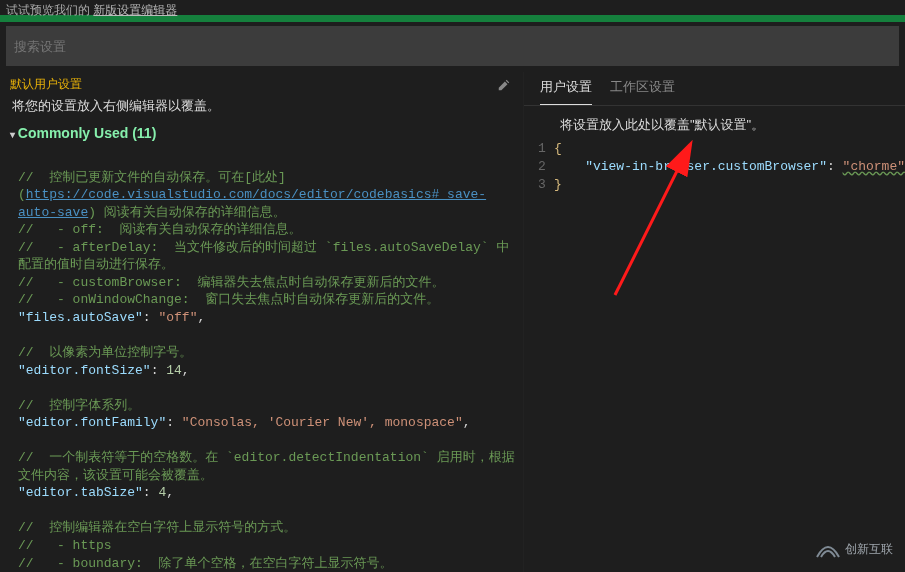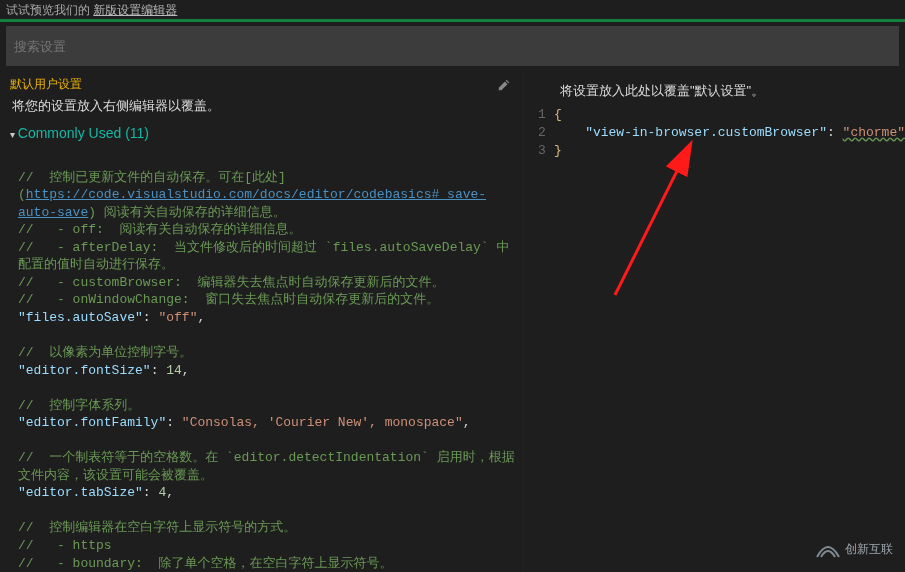--- a/index.html
+++ b/index.html
@@ -6,21 +6,21 @@
   body {
     width: 905px; height: 572px;
     background: #1e1e1e;
     font-family: "Segoe UI", "Microsoft YaHei", Arial, sans-serif;
     font-size: 13px; color: #ccc;
     overflow: hidden; position: relative;
   }
   .preview-bar {
     height: 22px; padding: 2px 6px;
     font-size: 12px; color: #aaa;
-    border-bottom: 3px solid #15803d;
+    border-bottom: 7px solid #15803d;
   }
   .preview-bar .underline { text-decoration: underline; color: #bbb; }
   .search-bar {
     background: #3c3c3c; margin: 4px 6px 6px 6px;
     height: 40px; display: flex; align-items: center;
     padding: 0 8px; color: #aaa;
   }
   .search-input {
     background: transparent; border: none; outline: none;
     color: #ccc; width: 100%; font-size: 13px;
@@ -35,21 +35,21 @@
     font-size: 12px; color: #eab308; margin-bottom: 4px;
     display:flex; align-items:center; justify-content:space-between;
     padding-right:8px;
   }
   .pencil {
     width:14px;height:14px;
     display:inline-block;
   }
   .hint { color:#ddd; font-size:13px; margin:4px 0 10px 2px; }
   .section-header {
-    font-size:14px; color:#14b8a6; font-weight:normal;
+    font-size:14px; color:#86efac; font-weight:bold;
     margin: 8px 0 10px 0;
   }
   .section-header::before { content:"\25BE  "; font-size:10px; color:#ccc; }
   .code-left {
     font-family: Consolas, "Courier New", monospace;
     font-size: 13px; line-height: 1.35; white-space: pre-wrap;
     color:#d4d4d4; padding-left:8px; padding-right:4px;
   }
   .c  { color:#6a9955; }         
   .lnk{ color:#4a90c2; text-decoration:underline; }
@@ -143,20 +143,24 @@
 <span class="key">"editor.tabSize"</span><span class="pun">: </span><span class="num">4</span><span class="pun">,</span>
 
 <span class="c">//  控制编辑器在空白字符上显示符号的方式。</span>
 <span class="c">//   - https</span>
 <span class="c">//   - boundary:  除了单个空格，在空白字符上显示符号。</span>
 <span class="c">//   - all</span>
     </div>
   </div>
 
   <div class="right-pane">
+    <div class="tabbar">
+      <div class="tab active">用户设置</div>
+      <div class="tab">工作区设置</div>
+    </div>
     <div class="right-hint">将设置放入此处以覆盖"默认设置"。</div>
     <div class="editor">
       <div class="gutter">
         <div>1</div>
         <div>2</div>
         <div>3</div>
       </div>
       <div class="lines">
         <div class="ln"><span class="brace">{</span></div>
         <div class="ln">    <span class="jkey">"view-in-browser.customBrowser"</span><span class="pun">: </span><span class="jstr wavy">"chorme"</span></div>

